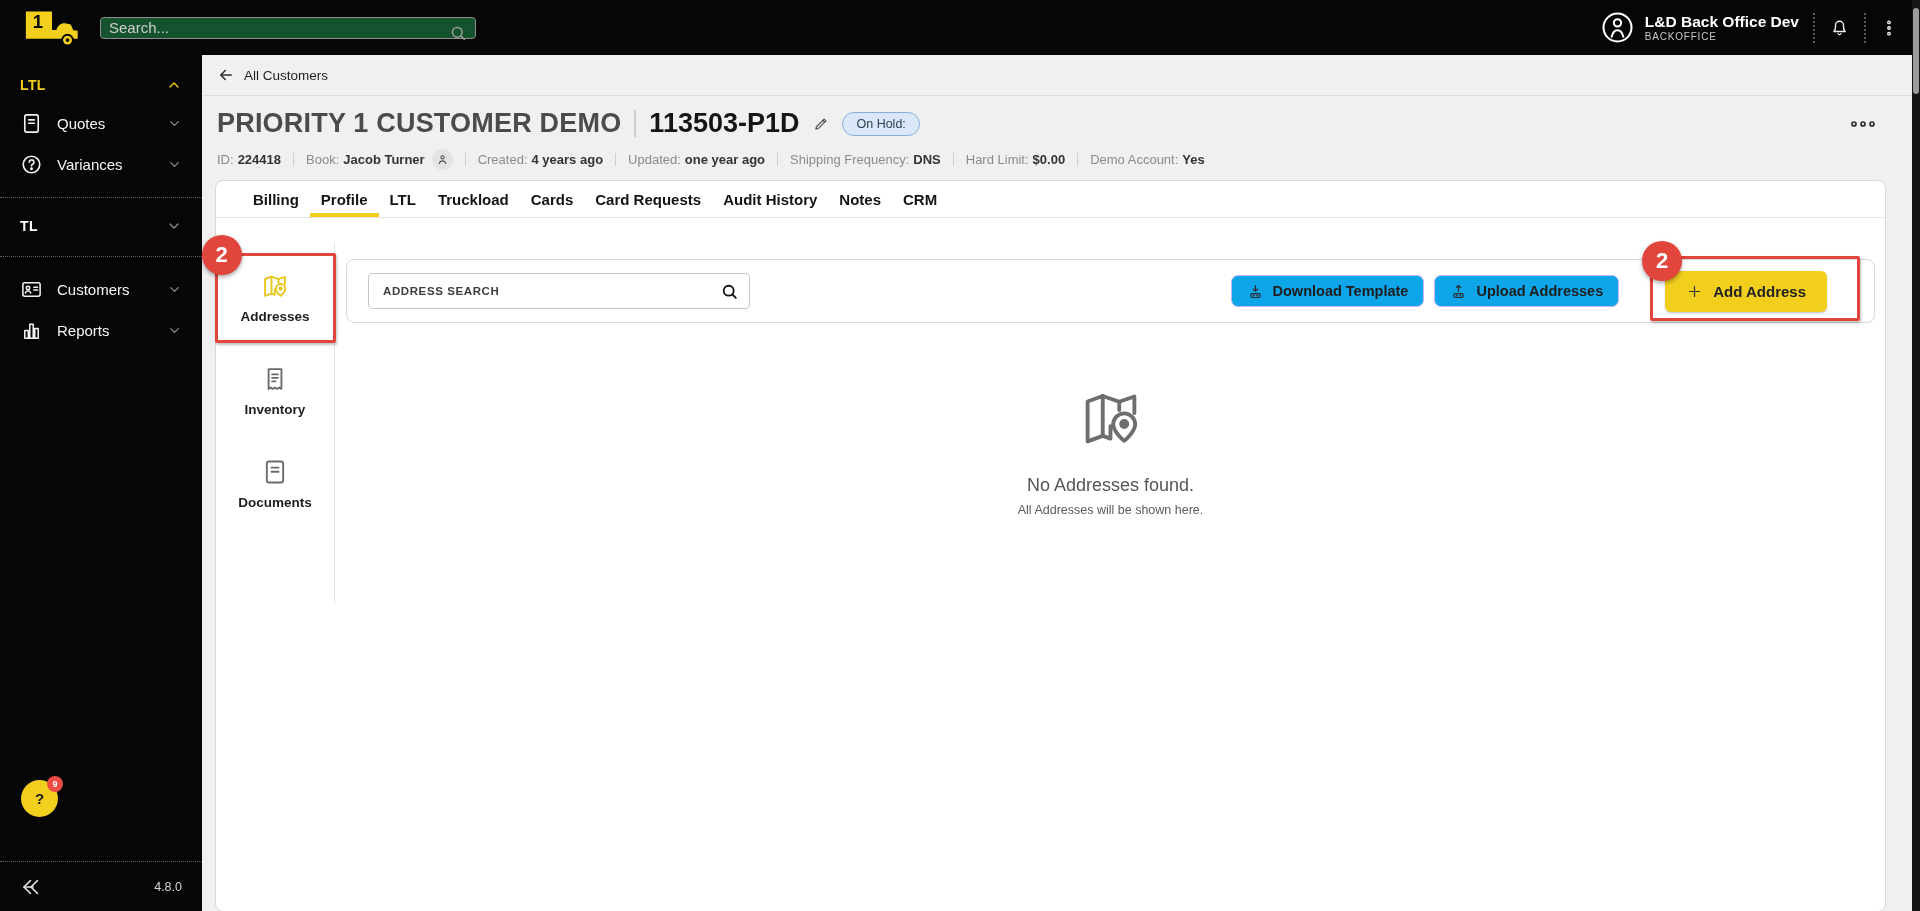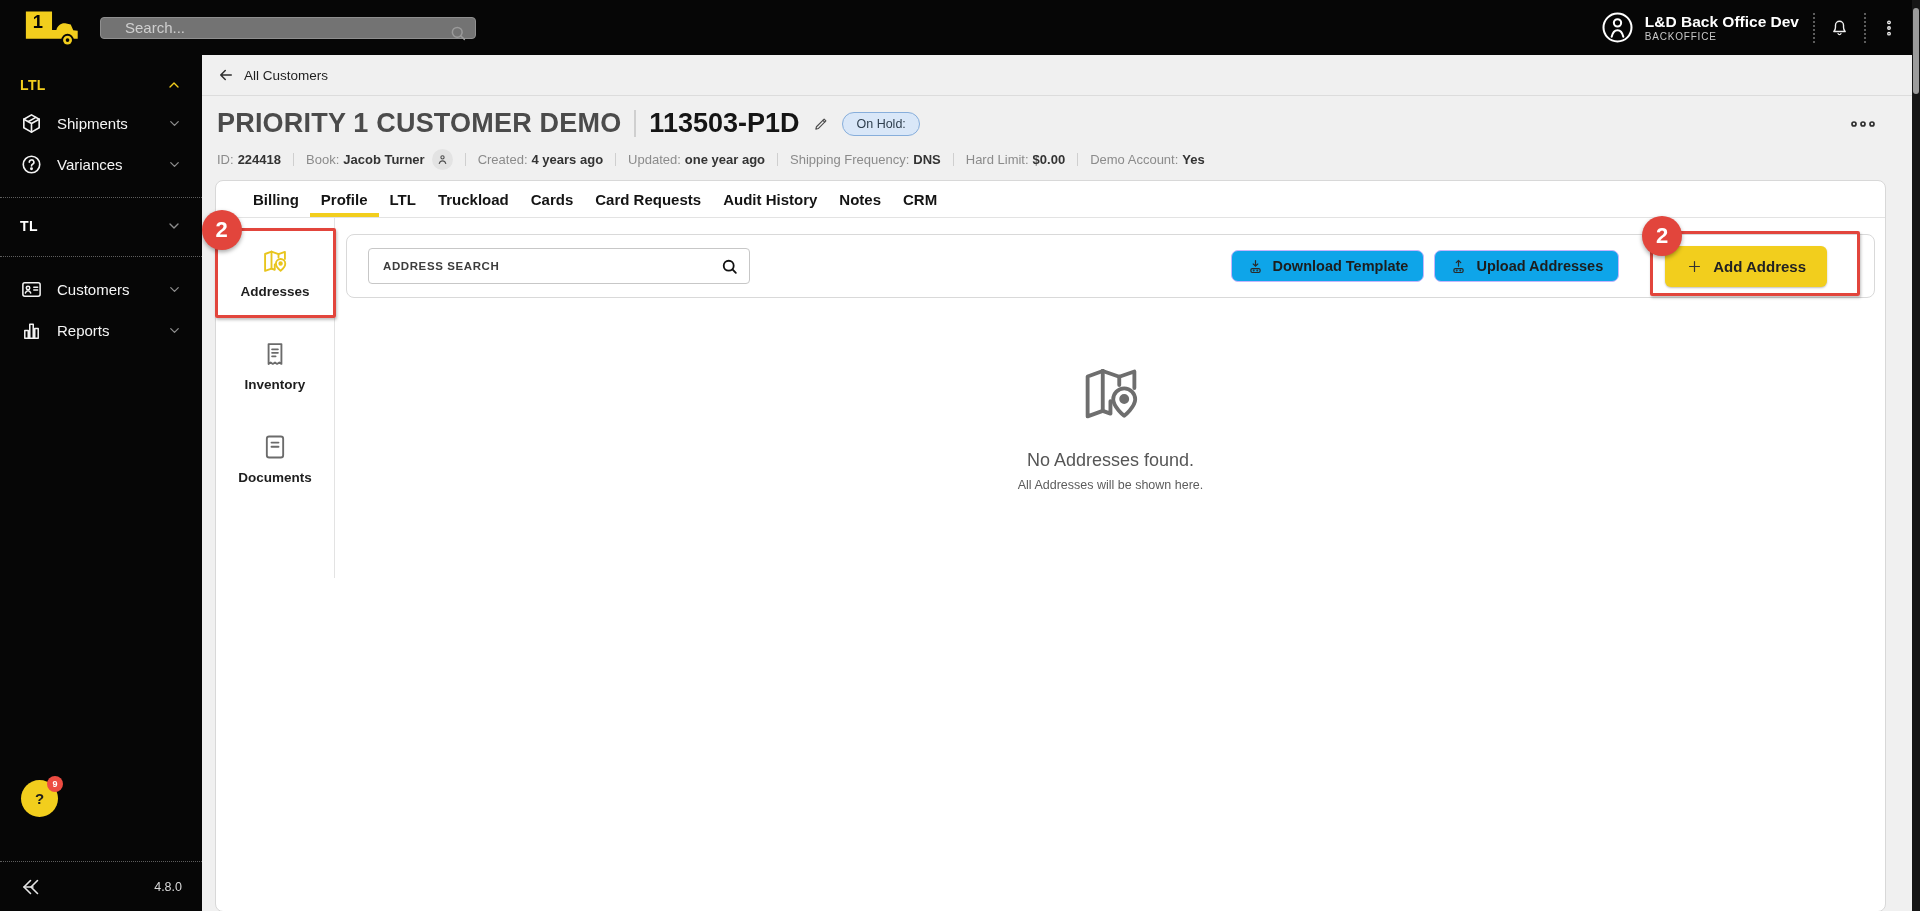--- a/index.html
+++ b/index.html
@@ -4,23 +4,23 @@
 <style>
   * { margin:0; padding:0; box-sizing:border-box; }
   html,body { width:1920px; height:911px; overflow:hidden; background:#f0f0f0;
     font-family:"Liberation Sans", sans-serif; }
 
   
   .topbar { position:absolute; top:0; left:0; width:1920px; height:55px;
     background:#060606; display:flex; align-items:center; z-index:40; }
   .logo { margin-left:22px; width:62px; height:40px; flex:0 0 auto; }
   .top-search { position:relative; margin-left:16px; width:376px; }
-  .top-search input { width:100%; height:22px; background:#737373;
+  .top-search input { width:100%; height:22px; background:#14532d;
     border:1px solid #8f8f8f; border-radius:4px; color:#e8e8e8;
-    font-size:15px; padding:0 34px 0 24px; font-family:inherit; }
+    font-size:15px; padding:0 34px 0 8px; font-family:inherit; }
   .top-search input::placeholder { color:#cfcfcf; }
   .top-search .mag { position:absolute; right:9px; top:7px; width:18px; height:18px; color:#9a9a9a; }
   .top-right { margin-left:auto; display:flex; align-items:center; padding-right:22px; }
   .avatar-ring { width:35px; height:35px; color:#fff; }
   .user-block { margin-left:10px; line-height:1.15; }
   .user-name { color:#fff; font-size:15.5px; font-weight:700; }
   .user-role { color:#c9c9c9; font-size:10px; letter-spacing:.8px; }
   .v-dotted { height:30px; border-left:2px dotted #5c5c5c; margin:0 14px; }
   .bell { width:21px; height:21px; color:#f0f0f0; }
   .kebab { width:18px; height:22px; color:#f0f0f0; }
@@ -76,21 +76,21 @@
   .meta-row { display:flex; align-items:center; margin-top:10px; font-size:13px; }
   .meta-label { color:#8b8b8b; }
   .meta-value { color:#333; font-weight:700; margin-left:4px; }
   .meta-sep { width:1px; height:13px; background:#cfcfcf; margin:0 12px; }
   .mini-avatar { width:21px; height:21px; border-radius:50%; background:#e3e3e3;
     margin-left:7px; display:flex; align-items:center; justify-content:center; }
   .mini-avatar svg { width:13px; height:13px; color:#4e4e4e; }
 
   .card { flex:1 1 auto; margin:10px 26px 17px 13px; background:#fff;
     border:1px solid #d8d8d8; border-radius:8px; display:flex; flex-direction:column;
-    overflow:visible; }
+    overflow:visible;gap:25px; }
   .tabs-row { display:flex; padding-left:26px; border-bottom:1px solid #e3e3e3; flex:0 0 auto; }
   .tab { padding:10px 11px 9px 11px; font-size:15px; font-weight:700; color:#141414; cursor:pointer; }
   .tab.active { box-shadow: inset 0 -4px 0 #F2CE1D; }
 
   .card-body { flex:1; display:flex; align-items:stretch; }
   .subnav { width:119px; flex:0 0 auto; border-right:1px solid #e3e3e3;
     height:360px; padding-top:16px; display:flex; flex-direction:column; align-items:center; }
   .sn-item { width:99px; display:flex; flex-direction:column; align-items:center;
     padding:13px 0 14px 0; position:relative; cursor:pointer; margin-bottom:14px; }
   .sn-icon { width:28px; height:28px; color:#6b6b6b; }
@@ -179,31 +179,31 @@
 
 <div class="sidebar">
   <div class="side-nav">
     <div class="group-header yellow">
       <span>LTL</span>
       <svg class="chev" viewBox="0 0 24 24" fill="none" stroke="currentColor" stroke-width="2" stroke-linecap="round" stroke-linejoin="round">
           <path d="M6 15l6-6 6 6"></path>
         </svg>
     </div>
 
-
     <div class="nav-item">
       <svg class="nicon" viewBox="0 0 24 24" fill="none" stroke="currentColor" stroke-width="1.7" stroke-linecap="round" stroke-linejoin="round">
-        <path d="M12 3l8 4.5v9L12 21l-8-4.5v-9L12 3z"></path>
-          <path d="M4 7.5l8 4.5 8-4.5M12 12v9M16.5 5.6l-8 4.5"></path>
-      </svg>
-      <span class="nlabel">Shipments</span>
+        <rect x="5" y="3" width="14" height="18" rx="2"></rect>
+          <path d="M9 8.2h6M9 11.8h6"></path>
+      </svg>
+      <span class="nlabel">Quotes</span>
       <svg class="chev" viewBox="0 0 24 24" fill="none" stroke="currentColor" stroke-width="2" stroke-linecap="round" stroke-linejoin="round">
           <path d="M6 9l6 6 6-6"></path>
         </svg>
     </div>
+
 
 
     <div class="nav-item">
       <svg class="nicon" viewBox="0 0 24 24" fill="none" stroke="currentColor" stroke-width="1.7" stroke-linecap="round" stroke-linejoin="round">
         <circle cx="12" cy="12" r="8.6"></circle>
           <path d="M9.7 9.6a2.4 2.4 0 1 1 3.4 2.2c-.8.4-1.1.9-1.1 1.7"></path>
           <circle cx="12" cy="16.4" r=".7" fill="currentColor"></circle>
       </svg>
       <span class="nlabel">Variances</span>
       <svg class="chev" viewBox="0 0 24 24" fill="none" stroke="currentColor" stroke-width="2" stroke-linecap="round" stroke-linejoin="round">

